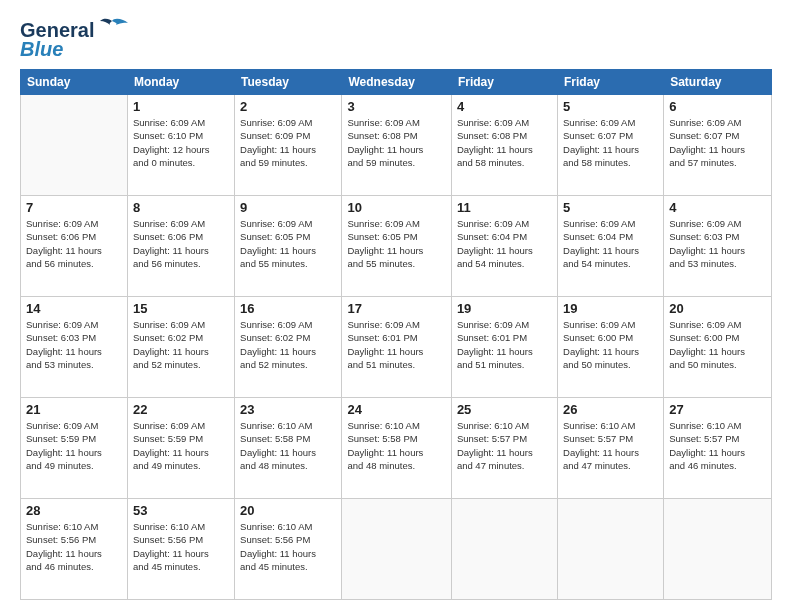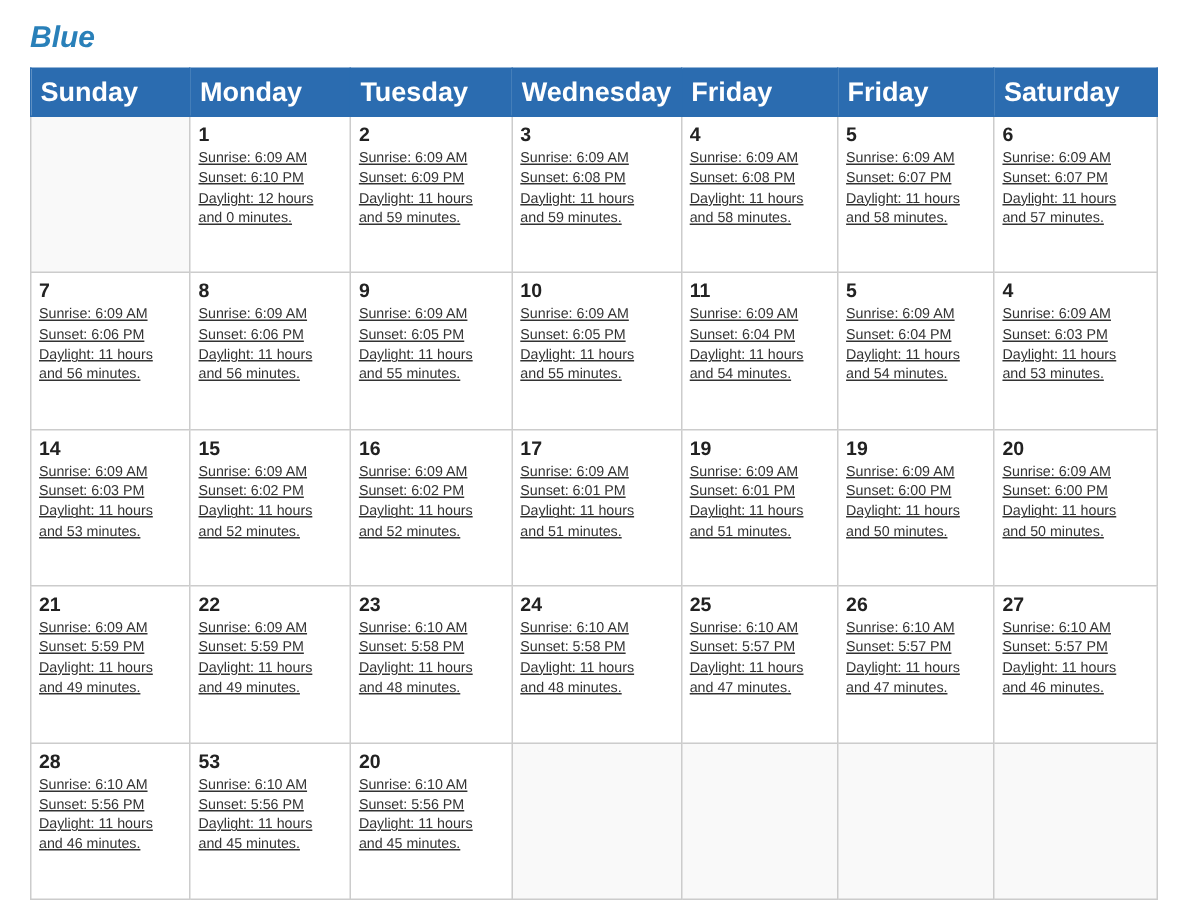--- a/index.html
+++ b/index.html
@@ -46,21 +46,21 @@
       flex: 1;
       border-collapse: collapse;
       width: 100%;
       font-size: 10px;
     }
     .calendar th {
       background: #2b6cb0;
       color: #fff;
       text-align: left;
       padding: 5px 6px;
-      font-size: 18px;
+      font-size: 12px;
       font-weight: bold;
       border: 1px solid #2b6cb0;
     }
     .calendar td {
       border: 1px solid #ccc;
       vertical-align: top;
       padding: 4px 5px;
       width: 113px;
       min-height: 75px;
     }
@@ -68,32 +68,38 @@
       font-size: 13px;
       font-weight: bold;
       color: #222;
       display: block;
       margin-bottom: 2px;
     }
     .day-info {
       font-size: 9.5px;
       color: #333;
       line-height: 1.4;
-      text-decoration: underline;
     }
     .empty-cell {
       background: #f9f9f9;
     }
   </style>
 </head>
 <body>
 
 <div class="page">
   <div class="header">
     <div class="logo">
+      <div style="display:flex;align-items:center;gap:2px;">
+        <span style="font-size:20px;font-weight:bold;color:#1a3a5c;line-height:1.2;">General</span>
+        <svg width="32" height="22" viewBox="0 0 32 22" style="margin-top:-4px;">
+          <path d="M16 4 C18 0, 28 2, 32 6 C28 5, 22 7, 20 8 C22 6, 18 5, 16 4Z" fill="#2980b9"></path>
+          <path d="M16 4 C14 2, 8 0, 4 4 C8 4, 12 6, 14 8 C13 6, 15 5, 16 4Z" fill="#1a3a5c"></path>
+        </svg>
+      </div>
       <div style="margin-top:-4px;font-style:italic;">
         <span style="font-size:20px;font-weight:bold;color:#2980b9;">Blue</span>
       </div>
     </div>
     <div class="title-block">
       <div class="month-title"></div>
       <div class="location"></div>
     </div>
   </div>
 

